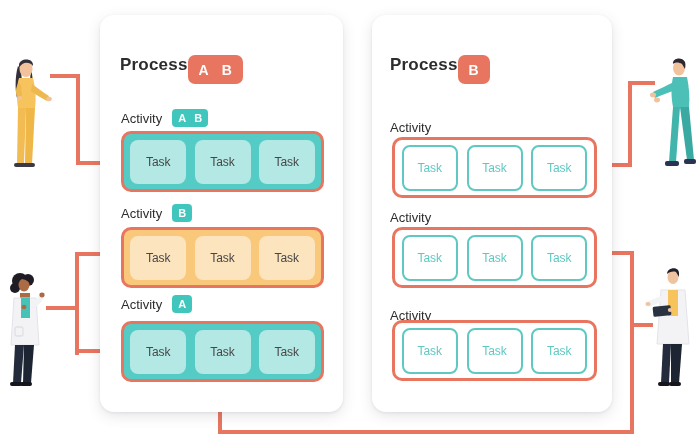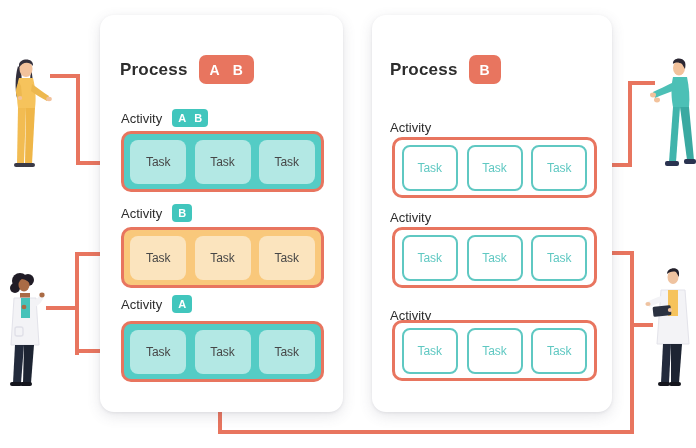--- a/index.html
+++ b/index.html
@@ -5,21 +5,21 @@
   html,body{margin:0;padding:0;background:#fff;}
   .canvas{position:relative;width:696px;height:448px;background:#ffffff;overflow:hidden;
           font-family:"Liberation Sans",sans-serif;}
 
   
   .card{position:absolute;top:15px;height:397px;background:#fff;border-radius:14px;
         box-shadow:0 4px 14px rgba(80,80,100,.14),0 1px 3px rgba(80,80,100,.10);}
   .card-left{left:100px;width:243px;}
   .card-right{left:372px;width:240px;}
 
-  .process-row{position:absolute;left:20px;top:40px;display:flex;align-items:center;gap:11px;}
+  .process-row{position:absolute;left:20px;top:40px;display:flex;align-items:flex-start;}
   .card-right .process-row{left:18px;}
   .process-title{margin:0;font-size:17px;font-weight:bold;color:var(--text-dark,#2d2d2d);letter-spacing:.2px;}
   .badge-process{background:var(--accent-salmon,#E8705F);color:#fff;border-radius:7px;height:29px;
         display:inline-flex;align-items:center;justify-content:center;gap:13px;padding:0 11px;
         font-size:14px;font-weight:bold;}
 
   .activity-label-row{position:absolute;display:flex;align-items:center;gap:10px;height:18px;}
   .activity-label{font-size:13px;color:var(--text-dark,#2d2d2d);}
   .badge-activity{background:var(--teal,#45C5BC);color:#fff;border-radius:4px;height:18px;
         display:inline-flex;align-items:center;justify-content:center;gap:8px;padding:0 6px;

